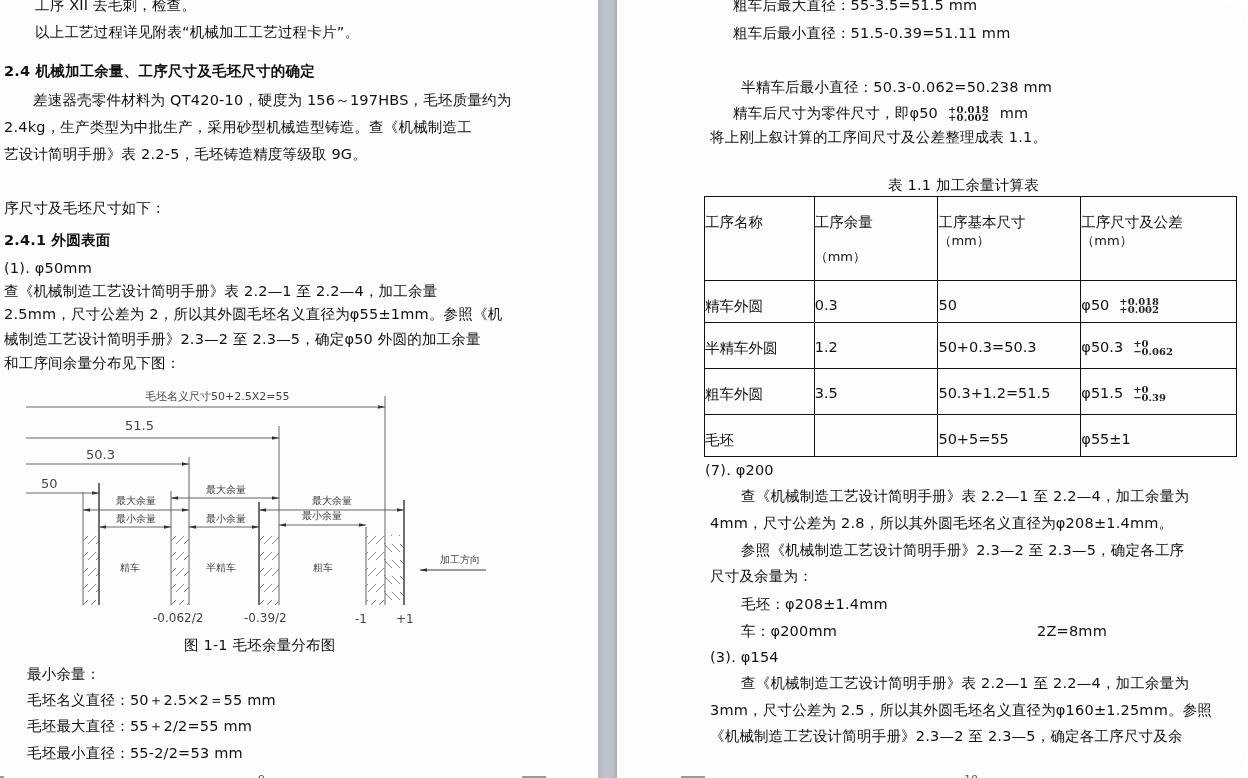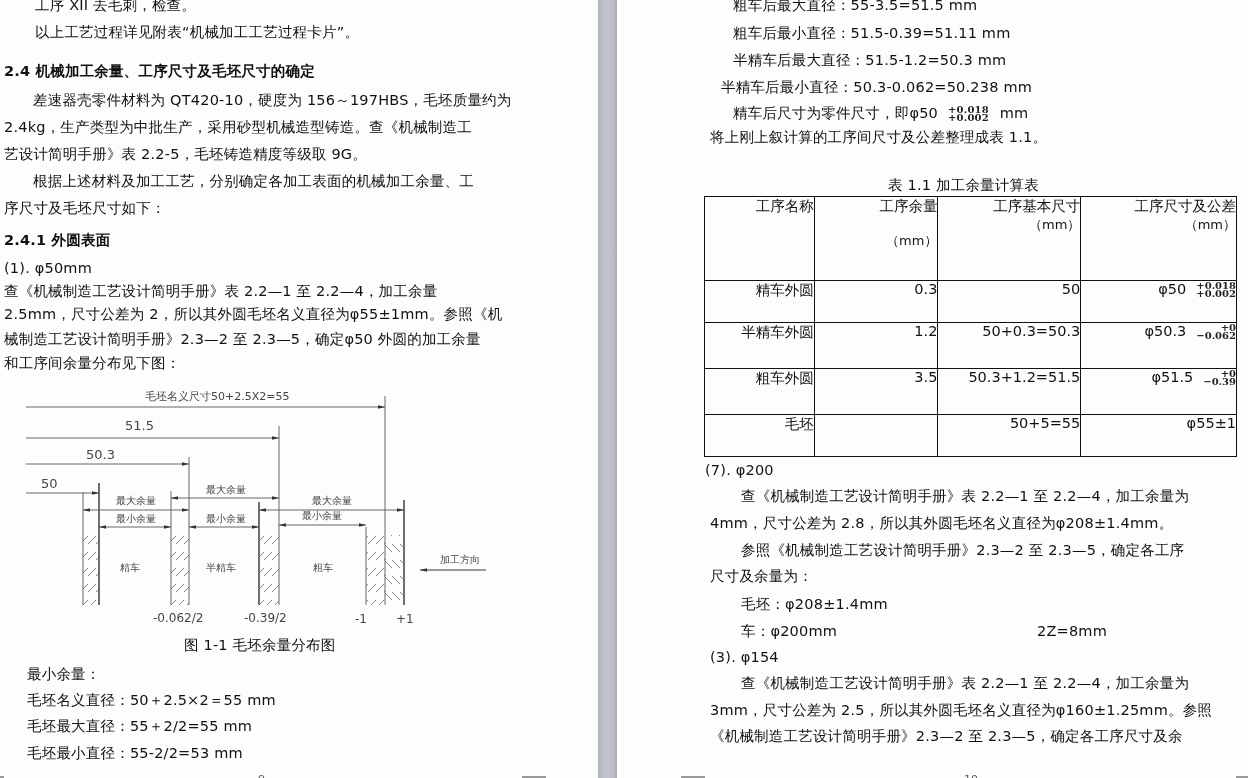--- a/index.html
+++ b/index.html
@@ -1,49 +1,48 @@
 <!DOCTYPE html>
 <html><head>
 <meta charset="utf-8">
 <style>
   * { box-sizing: border-box; margin: 0; padding: 0; }
   html, body { width: 1248px; height: 778px; overflow: hidden; background: #ffffff; }
   body { position: relative; font-family: "DejaVu Sans", "Liberation Sans", sans-serif; color: #111; }
   .page { position: absolute; top: 0; height: 778px; background: #fdfdfd; overflow: hidden; }
   #page-left { left: 0; width: 666px; }
-  #page-right { left: 617px; width: 631px; }
+  #page-right { left: 617px; width: 631px; border-radius: 30px; }
   .gutter { position: absolute; left: 598px; top: 0; width: 19px; height: 778px;
     background: linear-gradient(to right, #b3b6bf 0%, #c1c4cc 40%, #bcbfc8 80%, #a9acb5 100%); }
   .ln { position: absolute; white-space: nowrap; font-size: 14.5px; line-height: 18px; letter-spacing: 0.2px; }
   .h2 { font-weight: bold; font-size: 14.5px; }
   .sup-sub { display: inline-block; vertical-align: middle; font-size: 10px; line-height: 8px; margin-left: 10px; font-family: "DejaVu Serif", serif; color: #222; font-weight: bold; }
   .sup-sub span { display: block; }
   .caption { font-size: 14.5px; }
   
   table.calc { position: absolute; left: 87px; top: 196px; border-collapse: collapse; width: 533px; }
-  table.calc td { border: 1.5px solid #111; vertical-align: top; text-align: right; font-size: 14.5px; padding-top: 0; }
+  table.calc td { border: 1.5px solid #111; vertical-align: top; text-align: left; font-size: 14.5px; padding-top: 16px; }
   table.calc tr.hdr td { height: 84px; }
   table.calc tr.r td { height: 42px; }
   table.calc tr.r.tall td { height: 46px; }
   .unit { display: block; font-size: 13px; }
   .footer-mark { position: absolute; bottom: 0; height: 2px; background: #9a9a9a; }
   .pg-num { position: absolute; bottom: -8px; font-size: 11px; color: #555; }
   svg text { font-family: "DejaVu Sans", sans-serif; }
 </style>
 </head>
 <body>
 
 <div class="page" id="page-left">
   <div class="ln" style="left:35px;top:-4px">工序 XII 去毛刺，检查。</div>
   <div class="ln" style="left:35px;top:23px">以上工艺过程详见附表“机械加工工艺过程卡片”。</div>
   <div class="ln h2" style="left:4px;top:62px">2.4 机械加工余量、工序尺寸及毛坯尺寸的确定</div>
   <div class="ln" style="left:33px;top:91px">差速器壳零件材料为 QT420-10，硬度为 156～197HBS，毛坯质量约为</div>
   <div class="ln" style="left:4px;top:118px">2.4kg，生产类型为中批生产，采用砂型机械造型铸造。查《机械制造工</div>
   <div class="ln" style="left:4px;top:145px">艺设计简明手册》表 2.2-5，毛坯铸造精度等级取 9G。</div>
-  <div class="ln" style="left:33px;top:172px">根据上述材料及加工工艺，分别确定各加工表面的机械加工余量、工</div>
   <div class="ln" style="left:4px;top:199px">序尺寸及毛坯尺寸如下：</div>
   <div class="ln h2" style="left:4px;top:231px">2.4.1   外圆表面</div>
   <div class="ln" style="left:4px;top:259px">(1). φ50mm</div>
   <div class="ln" style="left:4px;top:282px">查《机械制造工艺设计简明手册》表 2.2—1 至 2.2—4，加工余量</div>
   <div class="ln" style="left:4px;top:305px">2.5mm，尺寸公差为 2，所以其外圆毛坯名义直径为φ55±1mm。参照《机</div>
   <div class="ln" style="left:4px;top:330px">械制造工艺设计简明手册》2.3—2 至 2.3—5，确定φ50 外圆的加工余量</div>
   <div class="ln" style="left:4px;top:354px">和工序间余量分布见下图：</div>
 
   <svg style="position:absolute;left:0;top:380px" width="520" height="250" viewBox="0 380 520 250">
     <defs>
@@ -122,22 +121,21 @@
   <div class="footer-mark" style="left:0;width:4px"></div>
   <div class="footer-mark" style="left:522px;width:24px"></div>
   <div class="pg-num" style="left:258px">9</div>
 </div>
 
 <div class="gutter"></div>
 
 <div class="page" id="page-right">
   <div class="ln" style="left:116px;top:-4px">粗车后最大直径：55-3.5=51.5 mm</div>
   <div class="ln" style="left:116px;top:24px">粗车后最小直径：51.5-0.39=51.11 mm</div>
-  <div class="ln" style="left:116px;top:51px">半精车后最大直径：51.5-1.2=50.3 mm</div>
-  <div class="ln" style="left:104px;top:78px">半精车后最小直径：50.3-0.062=50.238 mm</div>
+  <div class="ln" style="left:124px;top:78px">半精车后最小直径：50.3-0.062=50.238 mm</div>
   <div class="ln" style="left:116px;top:104px">
     <span>精车后尺寸为零件尺寸，即φ50</span><span class="sup-sub"><span>+0.018</span><span>+0.002</span></span>
     <span style="margin-left:6px">mm</span>
   </div>
   <div class="ln" style="left:93px;top:128px">将上刚上叙计算的工序间尺寸及公差整理成表 1.1。</div>
   <div class="ln caption" style="left:271px;top:176px">表 1.1 加工余量计算表</div>
 
   <table class="calc">
     <colgroup>
         <col style="width:110px">

